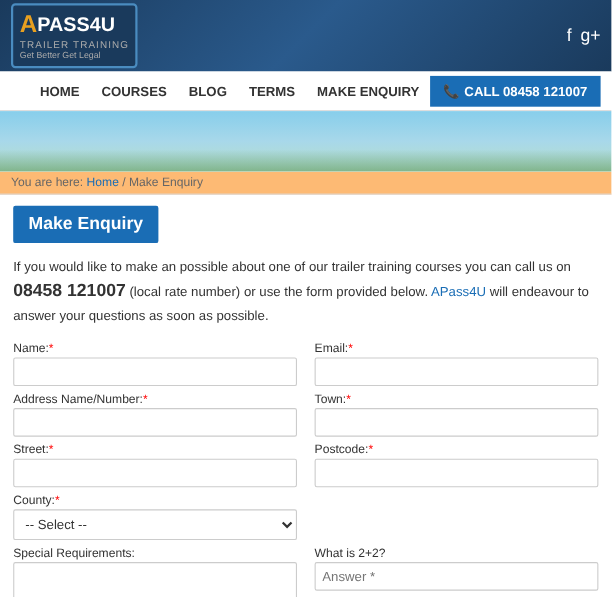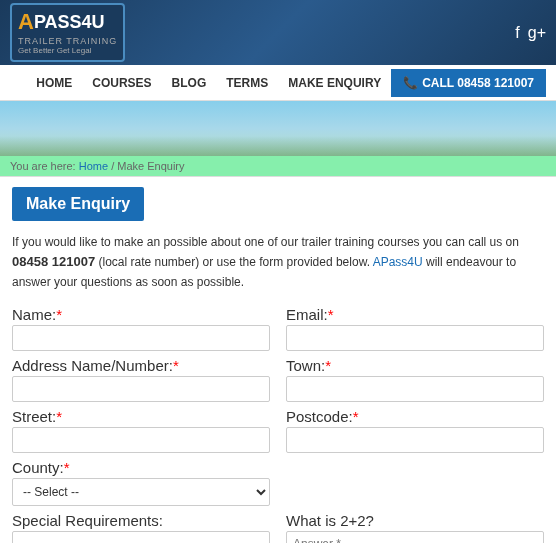--- a/index.html
+++ b/index.html
@@ -108,21 +108,21 @@
       position: absolute;
       bottom: 0;
       left: 0;
       right: 0;
       height: 20px;
       background: linear-gradient(to bottom, transparent, rgba(0,80,0,0.3));
     }
 
     
     .breadcrumb {
-      background: #86efac;
+      background: #fdba74;
       padding: 4px 10px;
       font-size: 11px;
       color: #666;
       border-bottom: 1px solid #ddd;
     }
     .breadcrumb a { color: #1a6db5; text-decoration: none; }
 
     
     .main-content {
       padding: 10px 12px 15px;
@@ -143,36 +143,36 @@
     
     .intro-text {
       font-size: 12px;
       line-height: 1.6;
       color: #333;
       margin-bottom: 14px;
     }
     .intro-text .phone-bold {
       font-weight: bold;
       color: #333;
-      font-size: 13px;
+      font-size: 16px;
     }
     .intro-text a { color: #1a6db5; text-decoration: none; }
 
     
     .form-grid {
       display: grid;
       grid-template-columns: 1fr 1fr;
       gap: 6px 16px;
     }
     .form-group {
       display: flex;
       flex-direction: column;
     }
     .form-group label {
-      font-size: 15px;
+      font-size: 11px;
       color: #333;
       margin-bottom: 2px;
     }
     .form-group label .required {
       color: red;
     }
     .form-group input[type="text"],
     .form-group input[type="email"],
     .form-group select,
     .form-group textarea {

